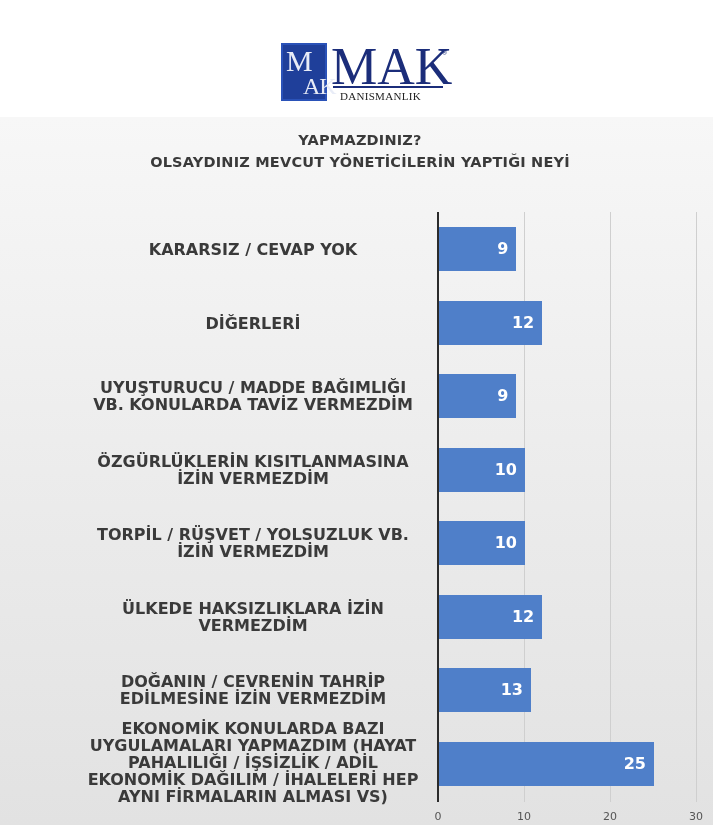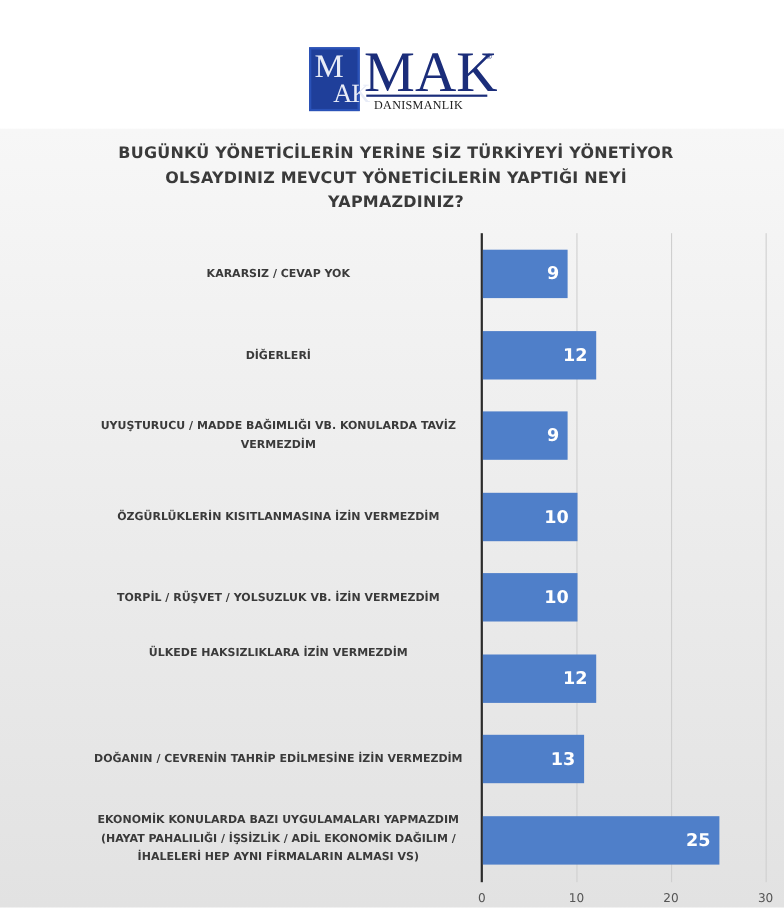--- a/index.html
+++ b/index.html
@@ -38,21 +38,21 @@
   .axis-line { position: absolute; left: 437px; top: 95px; width: 2px; height: 590px; background: #2b2b2b; }
   .bar {
     position: absolute; left: 439px; height: 44px; background: #4f7fc9;
   }
   .bar-value {
     position: absolute; right: 8px; top: 0; line-height: 44px;
     font-family: "DejaVu Sans", sans-serif; font-weight: bold; font-size: 16px; color: #ffffff;
   }
   .cat-label {
     position: absolute; right: 290px; width: 340px; text-align: center;
-    font-family: "DejaVu Sans", sans-serif; font-weight: bold; font-size: 10px;
+    font-family: "DejaVu Sans", sans-serif; font-weight: bold; font-size: 16px;
     line-height: 17px; color: #3a3a3a; display: flex; align-items: center; justify-content: center;
   }
   .tick-label {
     position: absolute; top: 693px; font-size: 11px; color: #555; width: 30px; text-align: center;
     font-family: "DejaVu Sans", sans-serif;
   }
 </style>
 </head>
 <body>
 
@@ -64,23 +64,22 @@
     </div>
     <span class="logo-word">MAK</span>
     <span class="logo-reg">®</span>
     <div class="logo-line"></div>
     <span class="logo-sub">DANISMANLIK</span>
   </div>
 </div>
 
 <div class="panel">
   <div class="title">
-    <div>BUGÜNKÜ YÖNETİCİLERİN YERİNE SİZ TÜRKİYEYİ YÖNETİYOR</div>
+    <div>YAPMAZDINIZ?</div>
     <div>OLSAYDINIZ MEVCUT YÖNETİCİLERİN YAPTIĞI NEYİ</div>
-    <div>YAPMAZDINIZ?</div>
   </div>
 
   <div class="plot" id="plot">
     <div class="gridline" style="left:524px"></div>
     <div class="gridline" style="left:610px"></div>
     <div class="gridline" style="left:696px"></div>
     <div class="axis-line"></div>
 
     <div class="cat-label" style="top:110px;height:44px">KARARSIZ / CEVAP YOK</div>
     <div class="bar" style="top: 110px; width: 77.4px; background: rgb(79, 127, 201);">
@@ -100,21 +99,21 @@
     <div class="cat-label" style="top:331px;height:44px">ÖZGÜRLÜKLERİN KISITLANMASINA İZİN VERMEZDİM</div>
     <div class="bar" style="top: 331px; width: 86px; background: rgb(79, 127, 201);">
         <span class="bar-value">10</span>
       </div>
 
     <div class="cat-label" style="top:404px;height:44px">TORPİL / RÜŞVET / YOLSUZLUK VB. İZİN VERMEZDİM</div>
     <div class="bar" style="top: 404px; width: 86px; background: rgb(79, 127, 201);">
         <span class="bar-value">10</span>
       </div>
 
-    <div class="cat-label" style="top:454px;height:44px">ÜLKEDE HAKSIZLIKLARA İZİN VERMEZDİM</div>
+    <div class="cat-label" style="top:478px;height:44px">ÜLKEDE HAKSIZLIKLARA İZİN VERMEZDİM</div>
     <div class="bar" style="top: 478px; width: 103.2px; background: rgb(79, 127, 201);">
         <span class="bar-value">12</span>
       </div>
 
     <div class="cat-label" style="top:551px;height:44px">DOĞANIN / CEVRENİN TAHRİP EDİLMESİNE İZİN VERMEZDİM</div>
     <div class="bar" style="top: 551px; width: 92px; background: rgb(79, 127, 201);">
         <span class="bar-value">13</span>
       </div>
 
     <div class="cat-label" style="top:605px;height:80px">EKONOMİK KONULARDA BAZI UYGULAMALARI YAPMAZDIM (HAYAT PAHALILIĞI / İŞSİZLİK / ADİL EKONOMİK DAĞILIM / İHALELERİ HEP AYNI FİRMALARIN ALMASI VS)</div>

